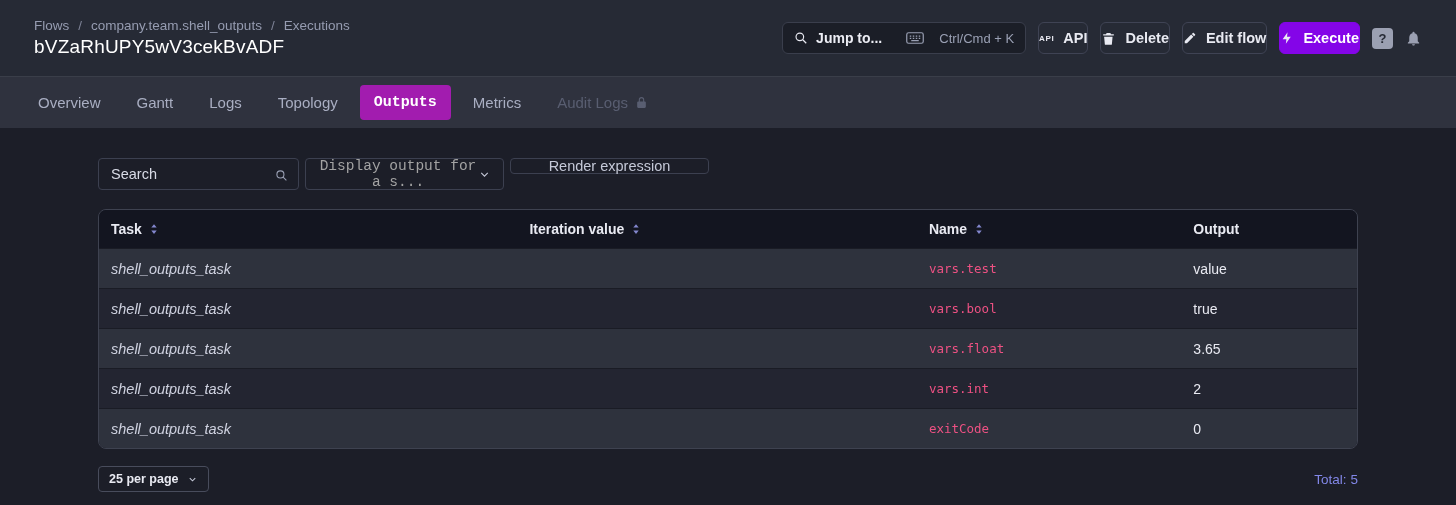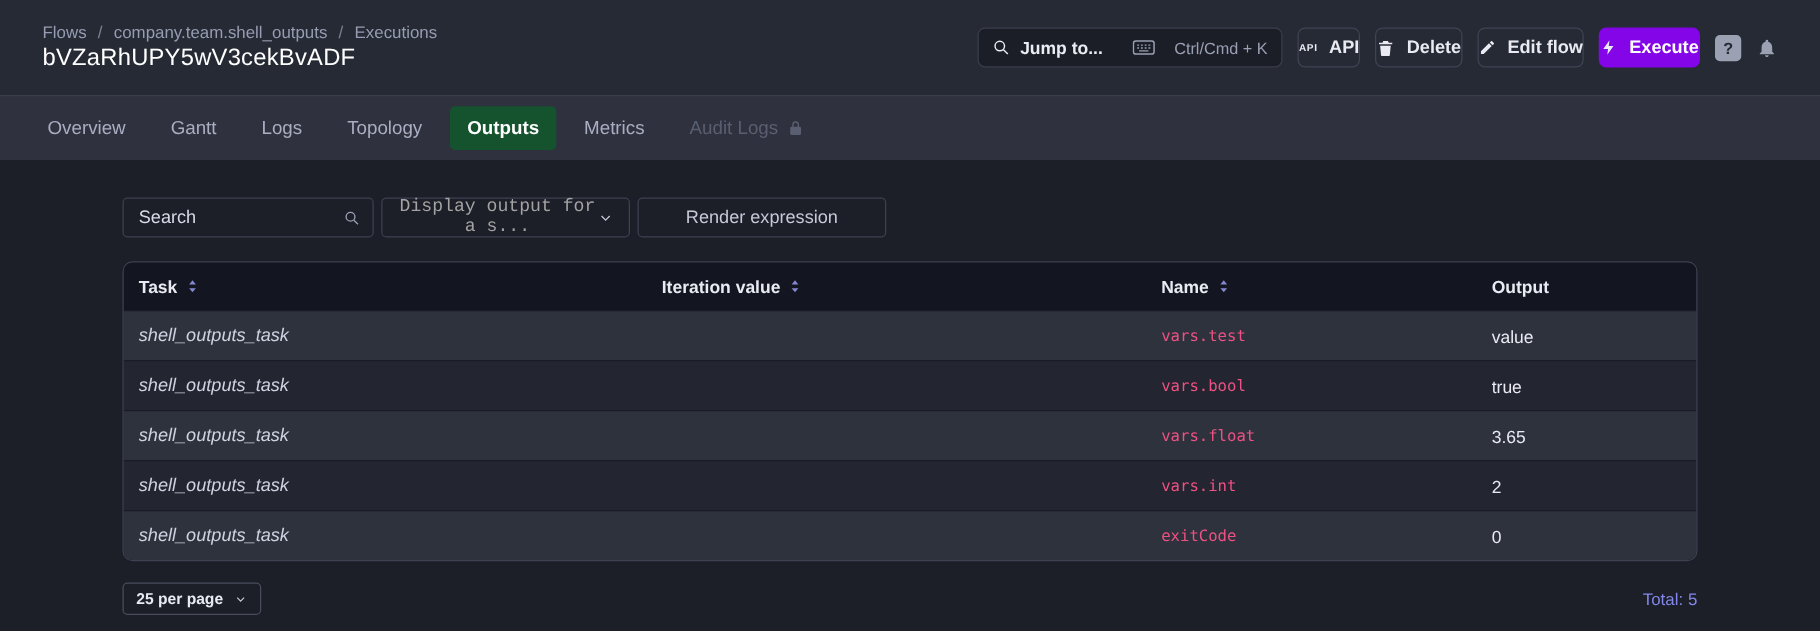--- a/index.html
+++ b/index.html
@@ -33,40 +33,40 @@
     color:#262A35; font-weight:700; font-size:13px; display:flex; align-items:center;
     justify-content:center; cursor:pointer; }
   .bell-btn { background:none; border:none; color:#9BA0B2; display:flex; cursor:pointer; }
 
   
   .tabs { height:52px; background:#2F323E; border-top:1px solid #3A3E49;
     display:flex; align-items:center; padding:0 24px; gap:8px; }
   .tab { background:none; border:none; font-family:"Liberation Sans", sans-serif;
     font-size:15px; color:#A9AEC2; padding:9px 14px; border-radius:4px; cursor:pointer;
     display:flex; align-items:center; gap:7px; }
-  .tab.active { background:#14532d; color:#FFFFFF; font-weight:700; }
+  .tab.active { background:#a21caf; color:#FFFFFF; font-weight:700;font-family:Liberation Mono, monospace; }
   .tab.locked { color:#595E71; cursor:default; }
   .tab.locked .lock-ic { color:#595E71; display:flex; }
 
   
   .content { padding:30px 98px 0; }
   .filters { display:flex; gap:6px; }
   .search-box { position:relative; width:201px; height:32px; border:1px solid #3C4050;
     border-radius:4px; }
   .search-box input { width:100%; height:100%; background:transparent; border:none;
     outline:none; color:#E9EAF2; font-size:14.5px; padding:0 32px 0 12px;
     font-family:"Liberation Sans", sans-serif; }
   .search-box input::placeholder { color:#D8DBE6; opacity:1; }
   .search-box .search-ic { position:absolute; right:10px; top:9px; color:#9AA0B4; }
   .dropdown { width:199px; height:32px; display:flex; justify-content:space-between;
     align-items:center; padding:0 12px; color:#a3a3a3; font-size:14.5px; background:transparent;
     border:1px solid #3C4050; border-radius:4px; cursor:pointer;
     font-family:Liberation Mono, monospace; }
   .dropdown .chev { color:#C5C9D8; display:flex; }
-  .render-btn { width:199px; height:32px; display:flex; justify-content:center; align-items:center;
+  .render-btn { width:199px; height:16px; display:flex; justify-content:center; align-items:center;
     color:#C5C9D8; font-size:14.5px; background:transparent; border:1px solid #3C4050;
     border-radius:4px; cursor:pointer; font-family:"Liberation Sans", sans-serif;text-align:center; }
 
   
   .table { margin-top:19px; border:1px solid #3E4250; border-radius:8px; overflow:hidden; }
   .grid-cols { display:grid; grid-template-columns:33.26% 31.76% 21.02% 13.96%; }
   .thead { background:#131520; height:38px; align-items:center; }
   .th { padding:0 12px; color:#E9EAF2; font-weight:700; font-size:14px;
     display:flex; align-items:center; gap:6px; cursor:pointer; }
   .sort-ic { display:flex; }

